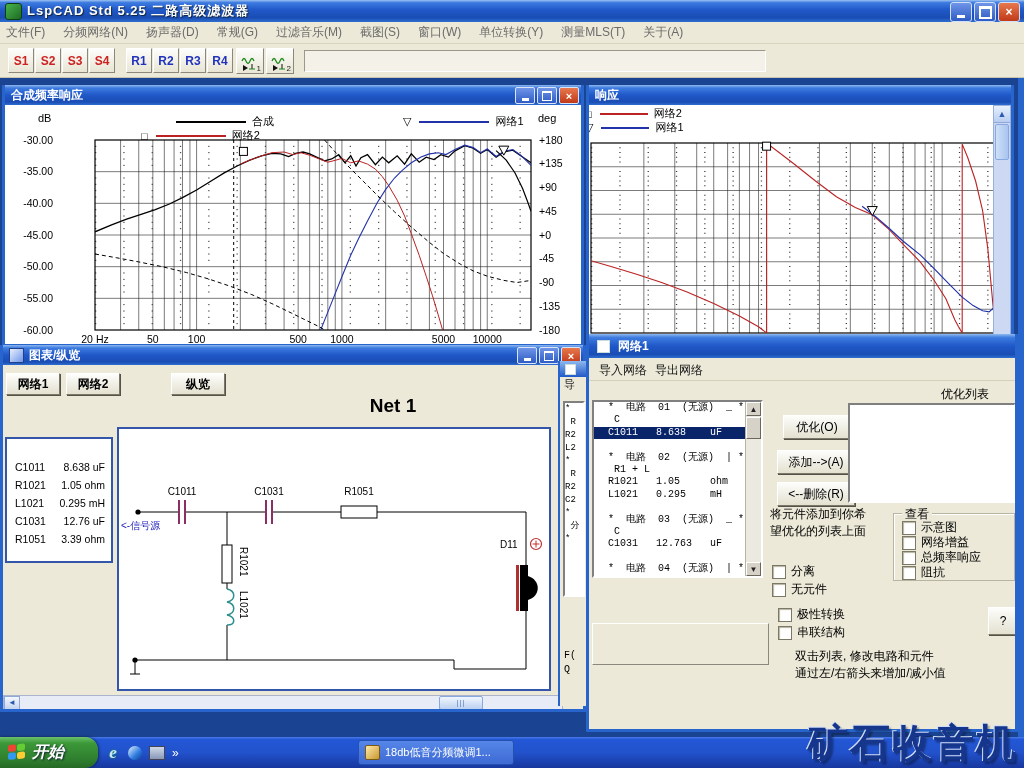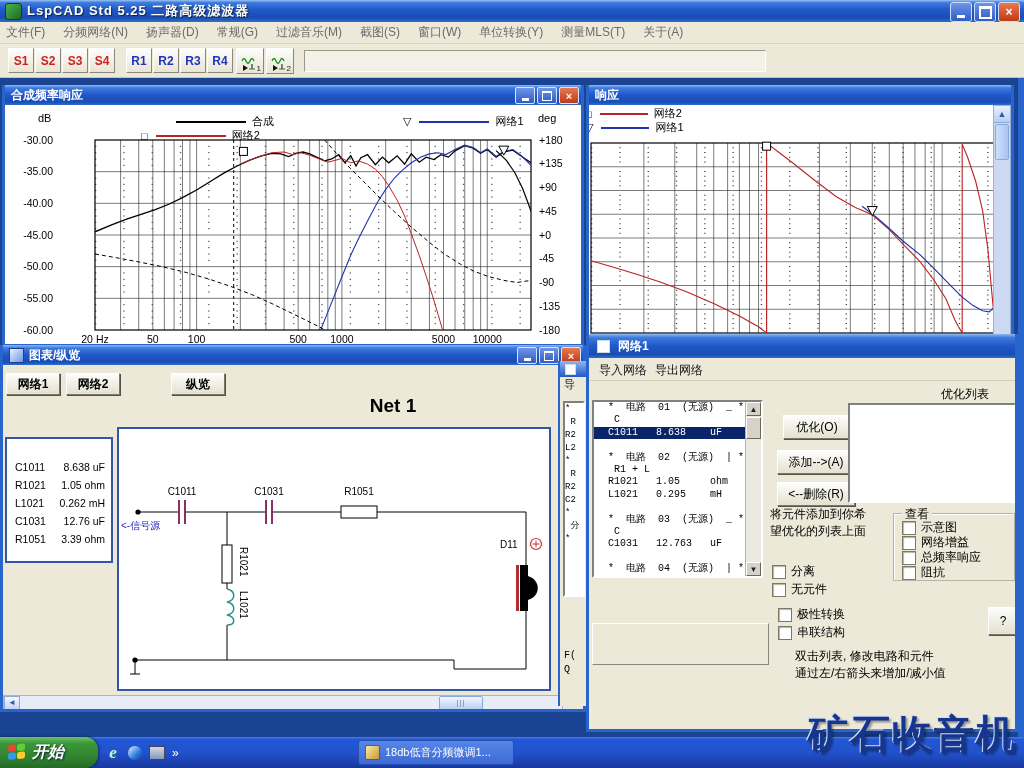--- a/index.html
+++ b/index.html
@@ -147,21 +147,21 @@
   .task{position:absolute;top:3px;height:25px;border-radius:3px;display:flex;align-items:center;
     color:#fff;font-size:11px;white-space:nowrap;overflow:hidden;padding:0 6px;box-sizing:border-box;}
   .task .ticon{width:13px;height:13px;border-radius:2px;margin-right:5px;flex:0 0 auto;}
   .ticon.lspcad{background:linear-gradient(135deg,#49b34c,#1d6b22);border:1px solid #0d3d10;}
   .ticon.doc{background:linear-gradient(135deg,#ffe9a8,#c89830);border:1px solid #7a5a10;}
   .task.active{left:196px;width:156px;background:linear-gradient(180deg,#1d46b4,#16389c);
     box-shadow:inset 1px 1px 3px #0a1e60;border:1px solid #0e2c80;}
   .task.idle{left:358px;width:156px;background:linear-gradient(180deg,#5586e8,#3e6ad4);
     border:1px solid #2450b0;}
   
-  .watermark{position:absolute;right:6px;bottom:14px;text-align:right;z-index:50;line-height:1;}
+  .watermark{position:absolute;right:6px;bottom:5px;text-align:right;z-index:50;line-height:1;}
   .wm1{font-size:40px;font-weight:bold;color:#16368e;letter-spacing:2px;
     text-shadow:-1px -1px 0 #cfdcf4,2px 2px 2px rgba(0,0,0,.35);}
   .wm2{font-size:19px;font-weight:bold;color:#fff;margin-top:2px;
     text-shadow:0 0 3px #1a5cc8,1px 1px 2px #1a5cc8,-1px -1px 2px #1a5cc8;}
 </style>
 </head>
 <body>
 
 <div class="screen">
 
@@ -456,21 +456,21 @@
               <div class="comp-row">
                 <span>C1011</span>
                 <span>8.638 uF</span>
               </div>
               <div class="comp-row">
                 <span>R1021</span>
                 <span>1.05 ohm</span>
               </div>
               <div class="comp-row">
                 <span>L1021</span>
-                <span>0.262 mH</span>
+                <span>0.295 mH</span>
               </div>
               <div class="comp-row">
                 <span>C1031</span>
                 <span>12.76 uF</span>
               </div>
               <div class="comp-row">
                 <span>R1051</span>
                 <span>3.39 ohm</span>
               </div>
             </div>

